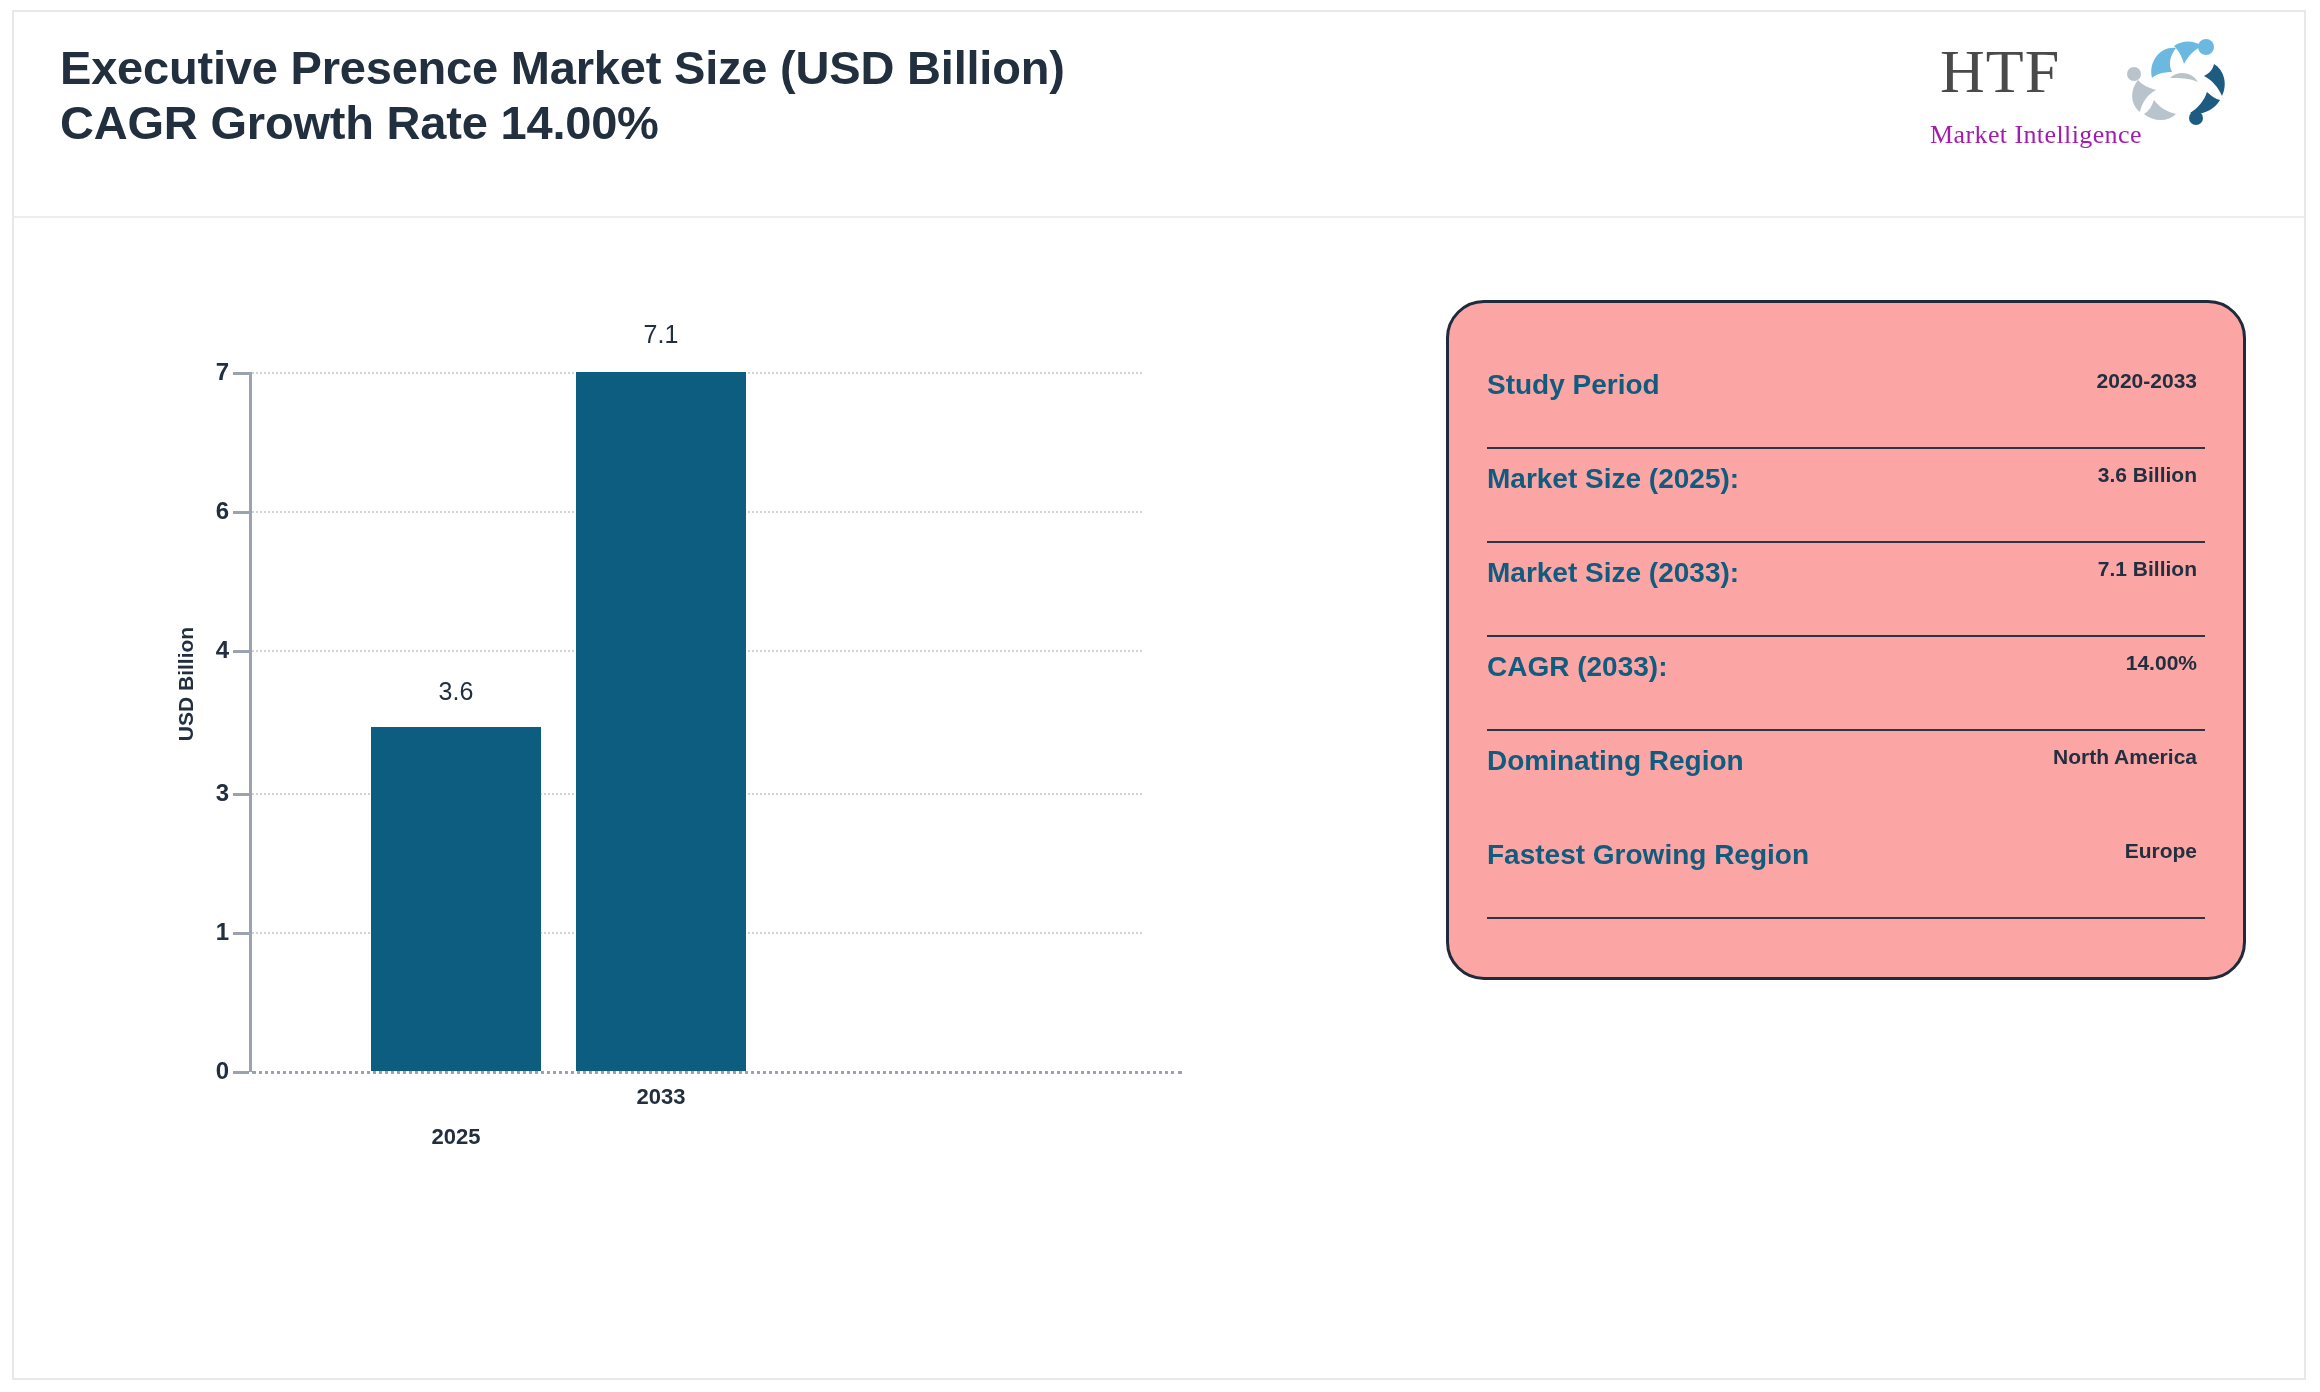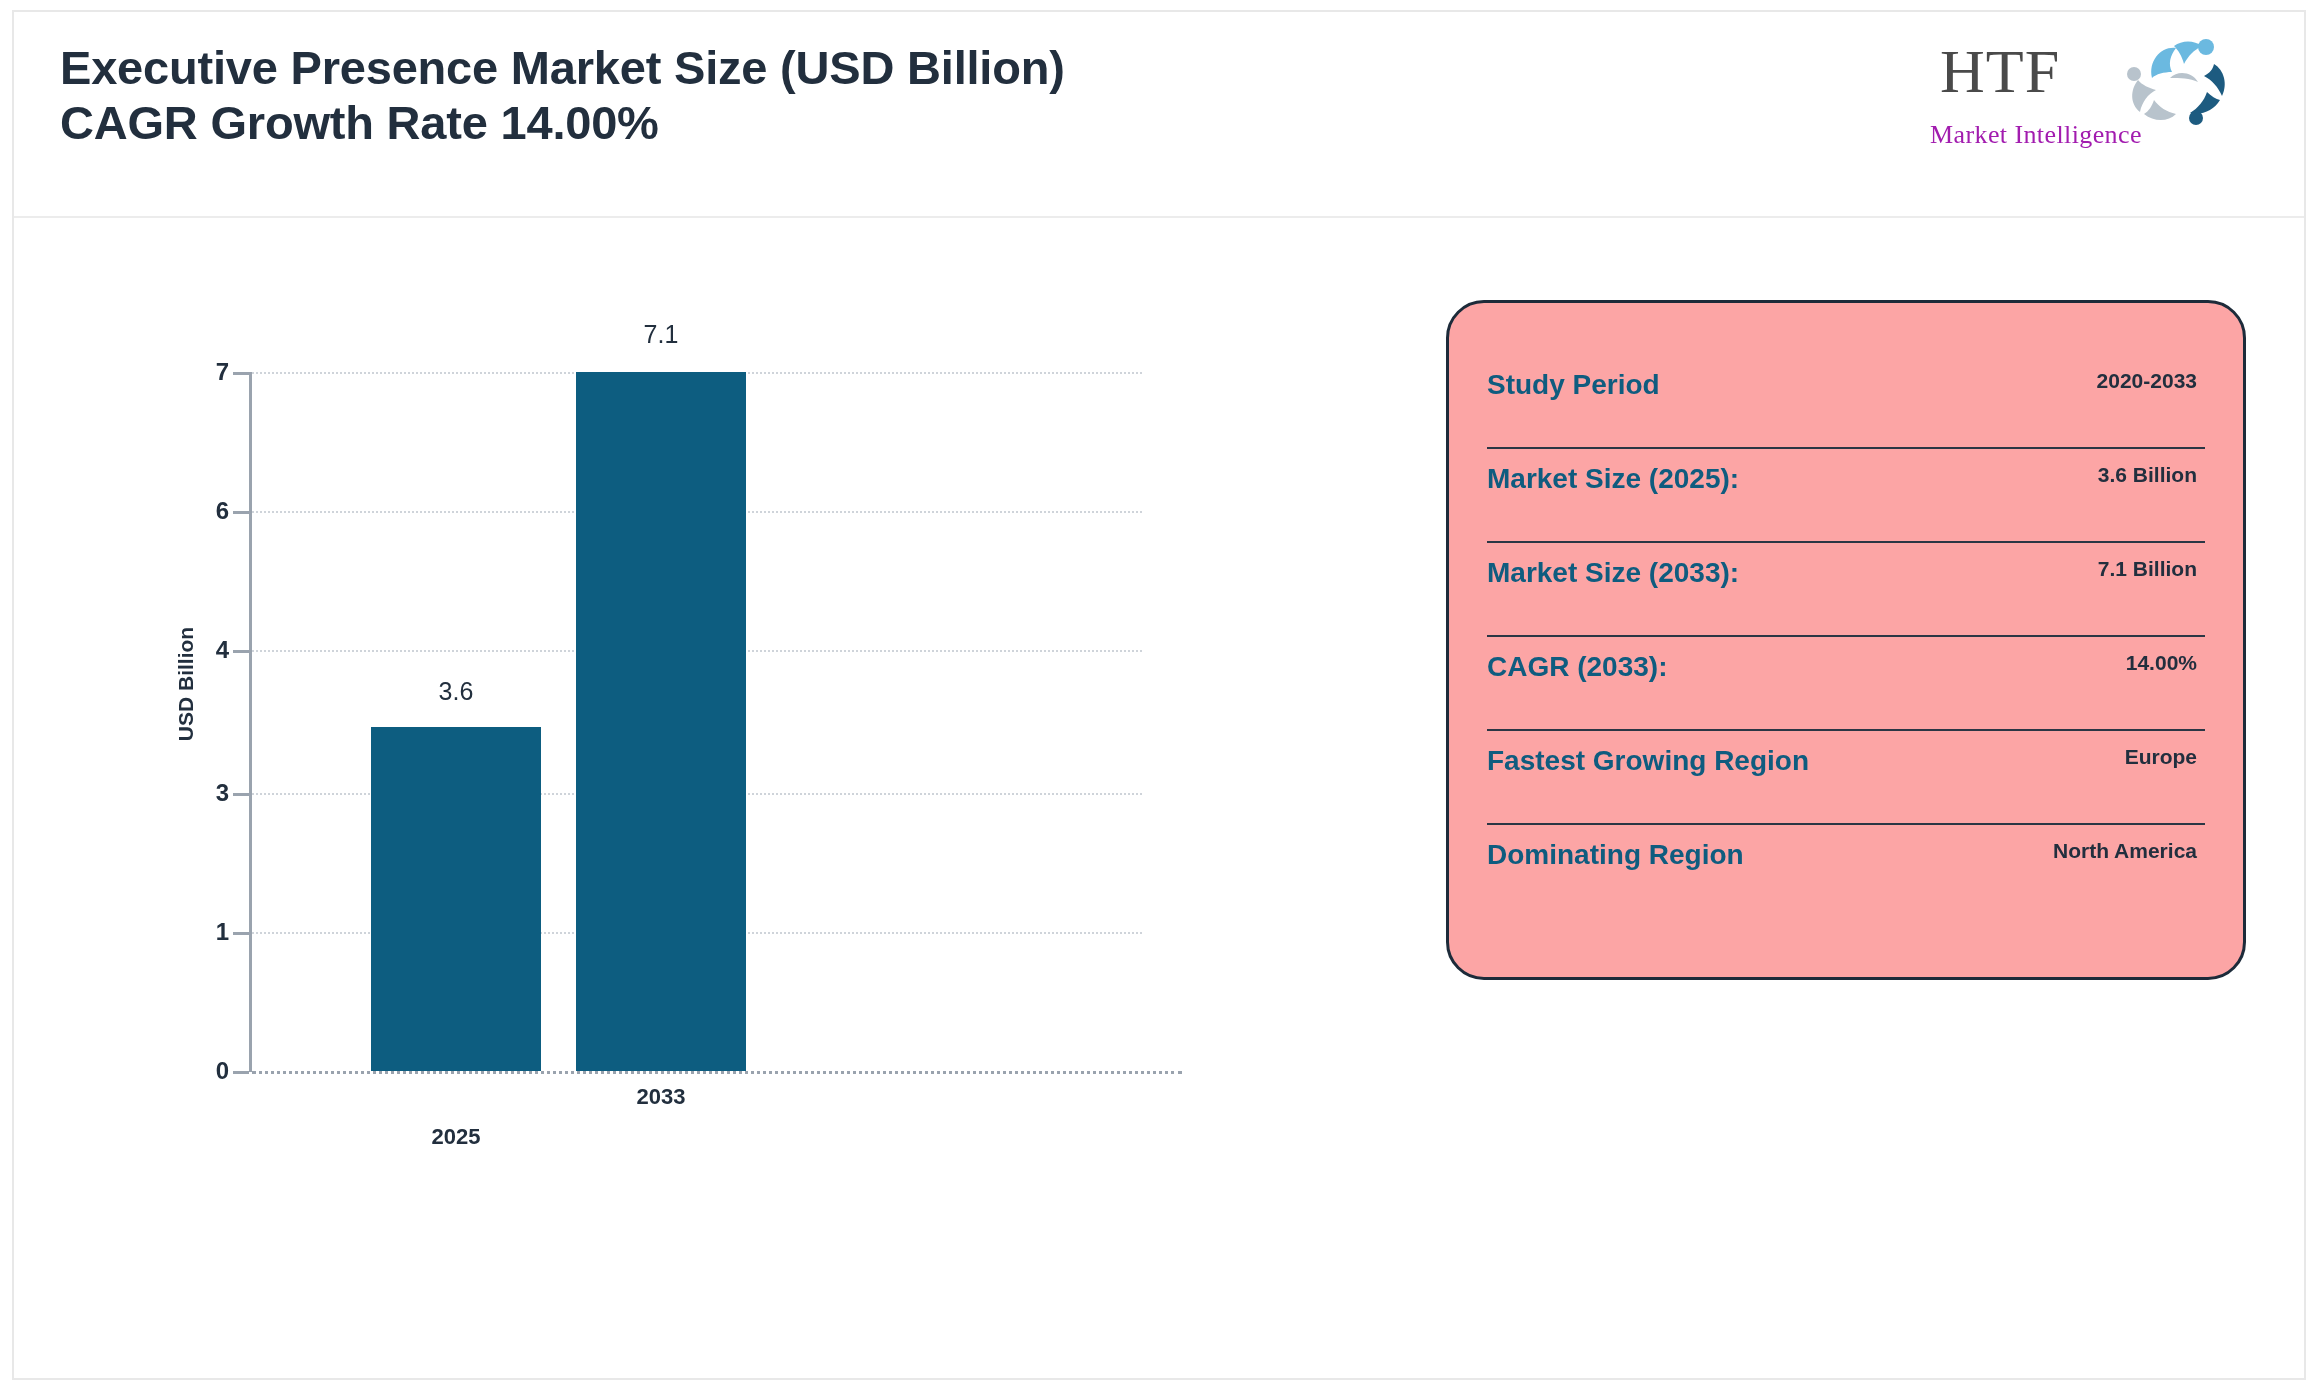--- a/index.html
+++ b/index.html
@@ -155,28 +155,28 @@
         <span class="rv">7.1 Billion</span>
         <span class="rule"></span>
       </div>
 
       <div class="info-row">
         <span class="rl">CAGR (2033):</span>
         <span class="rv">14.00%</span>
         <span class="rule"></span>
       </div>
 
+      <div class="info-row last">
+        <span class="rl">Dominating Region</span>
+        <span class="rv">North America</span>
+
+      </div>
+
       <div class="info-row">
         <span class="rl">Fastest Growing Region</span>
         <span class="rv">Europe</span>
         <span class="rule"></span>
-      </div>
-
-      <div class="info-row last">
-        <span class="rl">Dominating Region</span>
-        <span class="rv">North America</span>
-
       </div>
 
     </div>
   </div>
 
 </div>
 
 </body></html>

